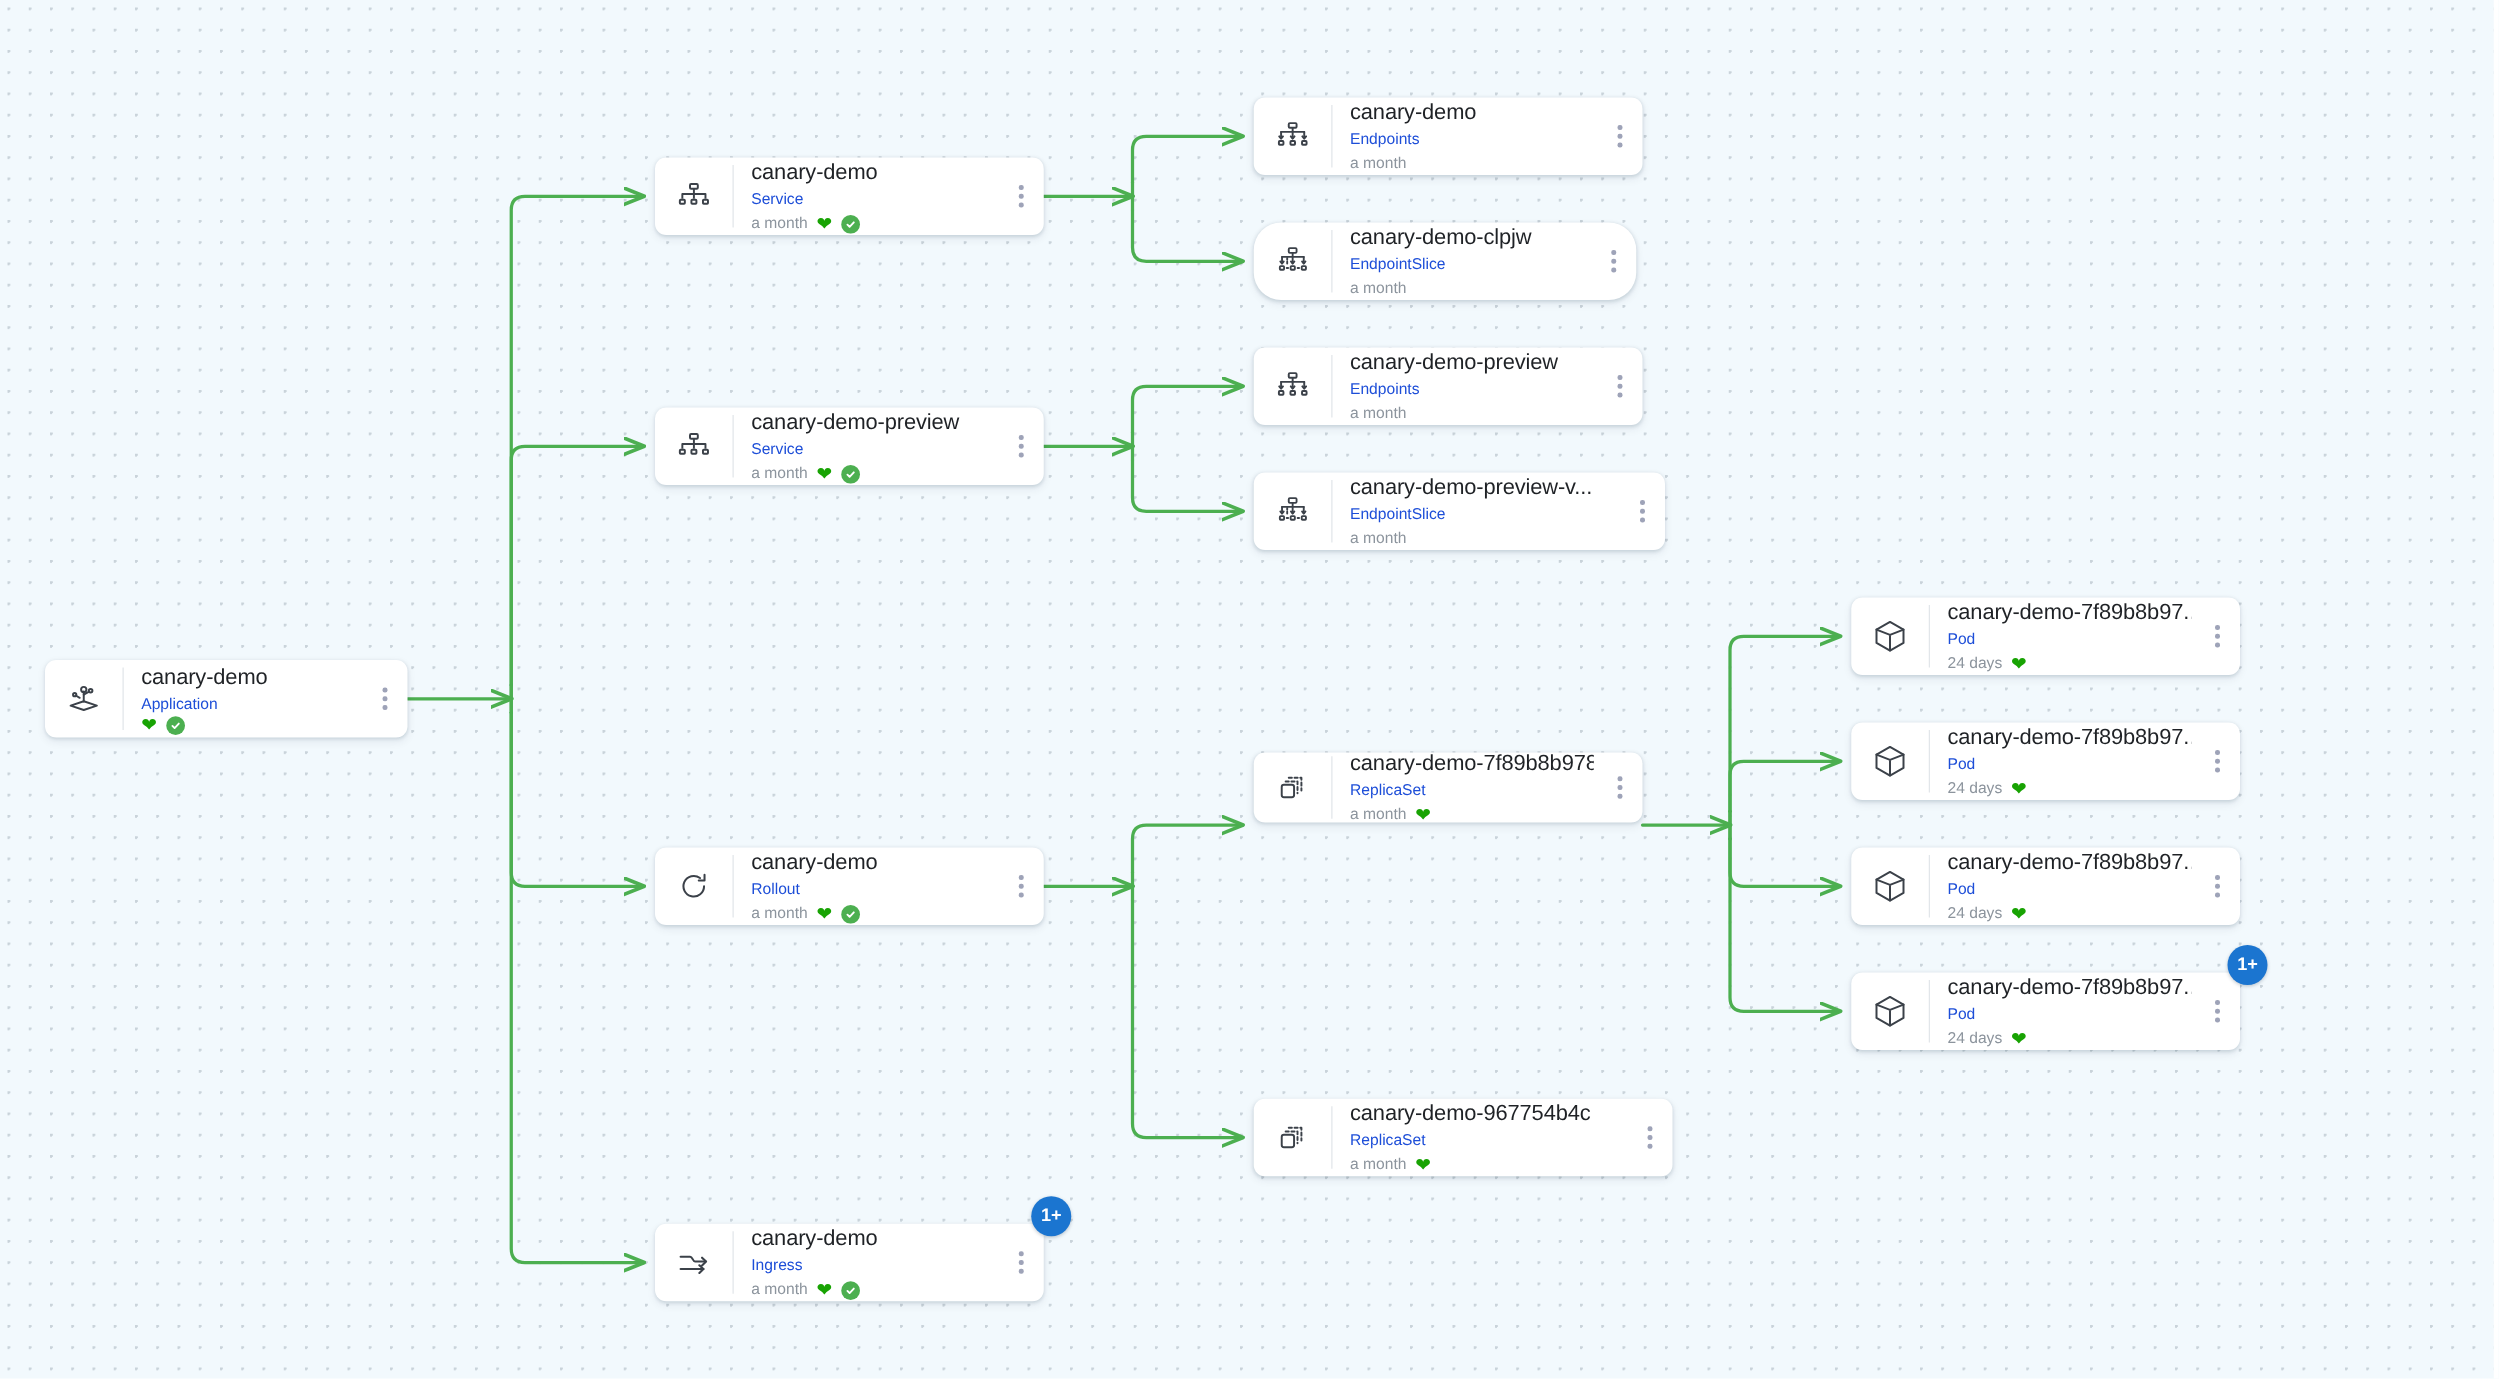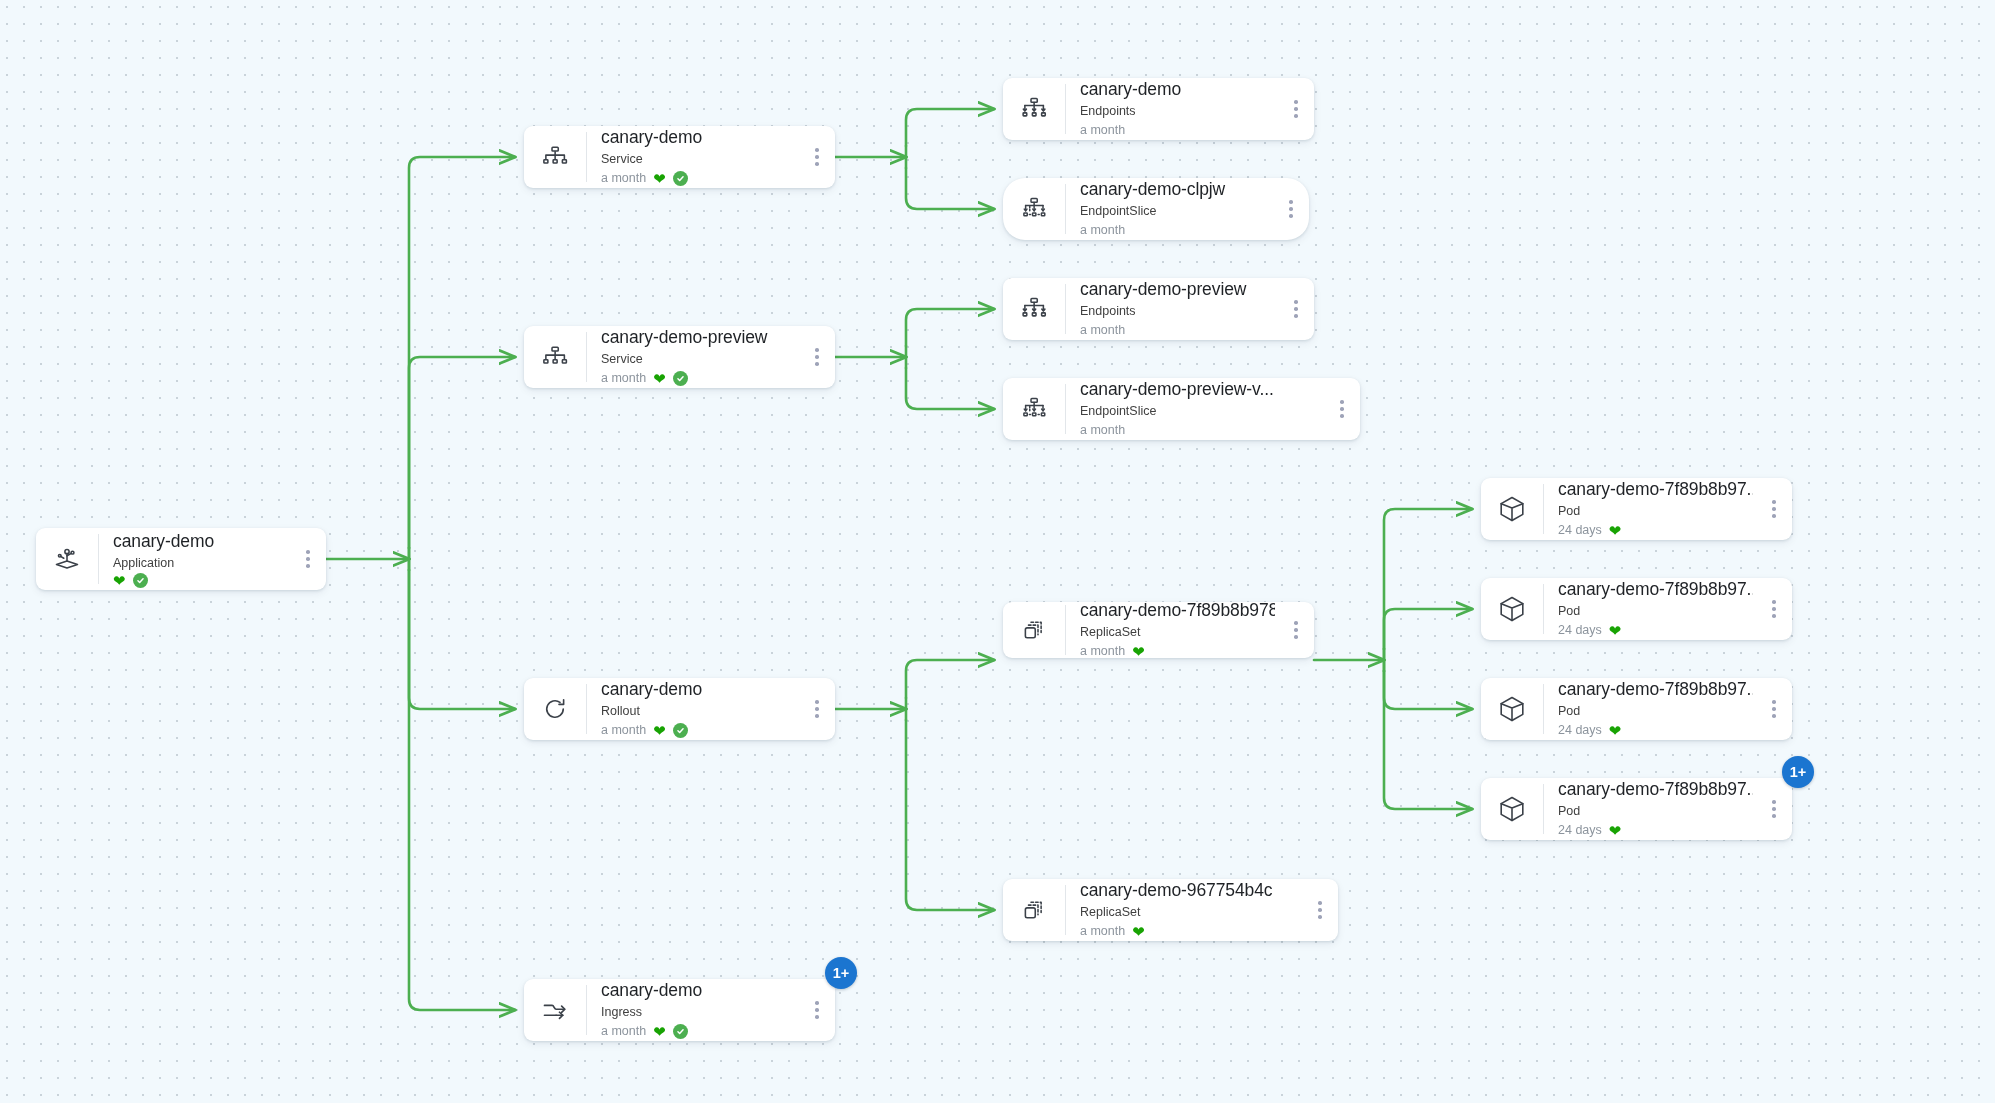--- a/index.html
+++ b/index.html
@@ -69,28 +69,28 @@
   .node .title {
     font-size: 17.5px;
     color: #1f2226;
     letter-spacing: -0.1px;
     line-height: 21px;
     white-space: nowrap;
     overflow: hidden;
   }
   .node .kind {
     font-size: 12.5px;
-    color: #404040;
+    color: #1d4ed8;
     line-height: 18px;
     margin-top: 2px;
     white-space: nowrap;
   }
   .node .meta {
     display: flex;
-    align-items: center;
+    align-items: flex-end;
     gap: 7px;
     margin-top: 1px;
     line-height: 18px;
   }
   .node .age {
     font-size: 12.5px;
     color: #8c949d;
     white-space: nowrap;
   }
   .node .kebab {
@@ -419,21 +419,21 @@
           <div class="meta">
             <span class="age">a month</span>
           </div>
         </div>
         <div class="kebab">
           <i></i>
           <i></i>
           <i></i>
         </div>
       </div>
-      <div class="node" style="left: 1003px; top: 378px; width: 357px; height: 62px;">
+      <div class="node" style="left: 1003px; top: 378px; width: 329px; height: 62px;">
         <div class="icon-col">
           <svg class="kicon" width="30" height="30" viewBox="0 0 24 24" fill="none" stroke="#3b4149" stroke-width="1.2" stroke-linejoin="round" stroke-linecap="round">
       <rect x="9.6" y="3.6" width="5" height="3" rx="0.7"></rect>
       <path d="M5.3 9.2h13.9M12.1 6.8v2.4"></path>
       <path d="M5.3 9.2v4.1M12.1 9.2v4.1M19.2 9.2v4.1"></path>
       <path d="M4.2 12.1 5.3 13.5 6.4 12.1M11 12.1 12.1 13.5 13.2 12.1M18.1 12.1 19.2 13.5 20.3 12.1"></path>
       <path d="M8.6 9.8v3.6" stroke-dasharray="1.2 1.2"></path>
       <rect x="3.9" y="15.1" width="2.7" height="2.3" rx="0.5"></rect>
       <rect x="10.8" y="15.1" width="2.7" height="2.3" rx="0.5"></rect>
       <rect x="17.9" y="15.1" width="2.7" height="2.3" rx="0.5"></rect>

